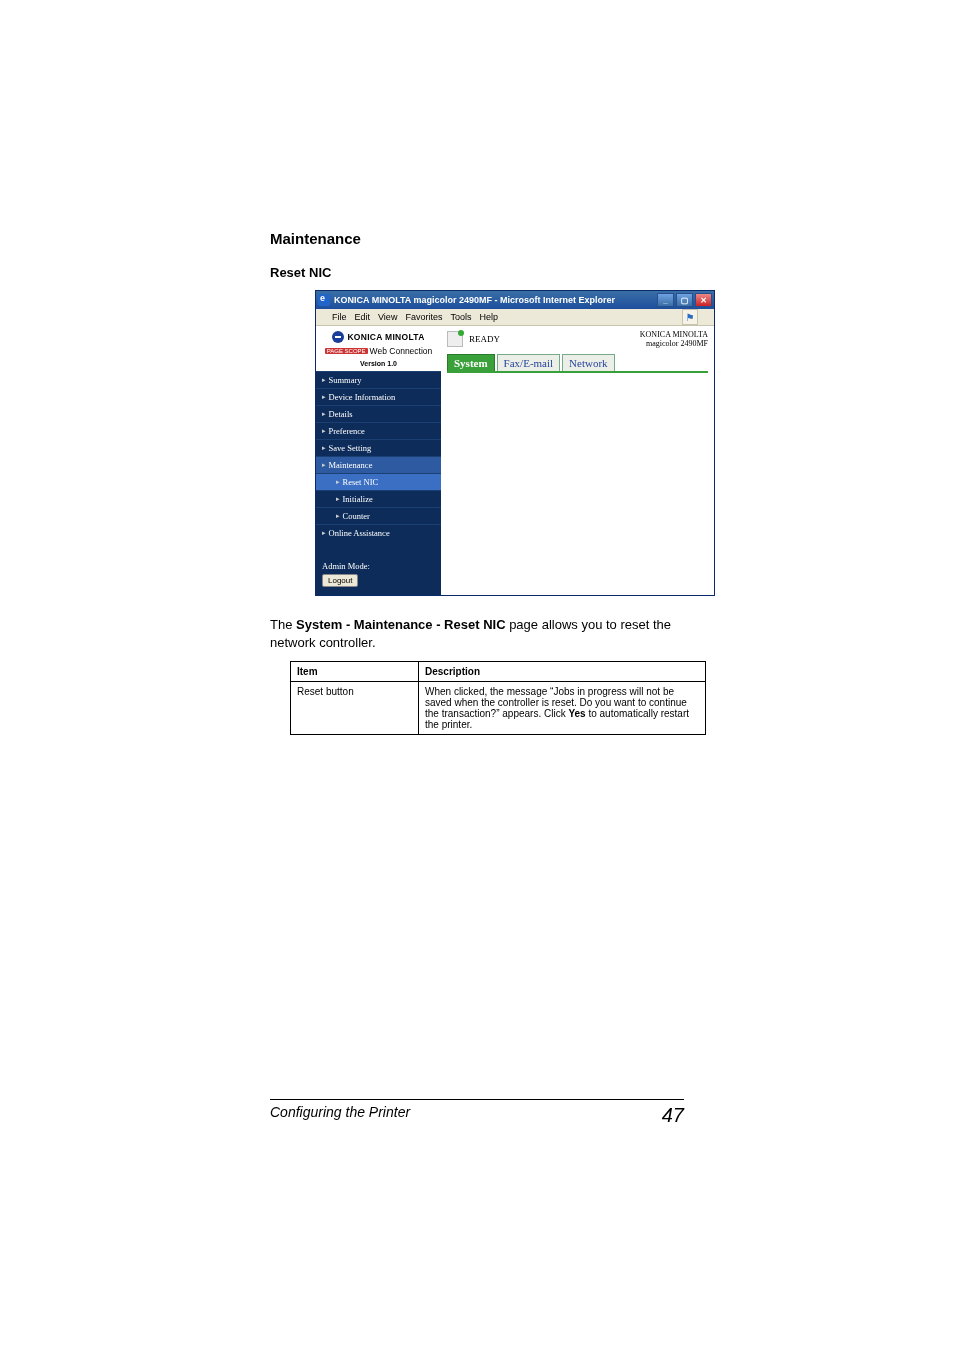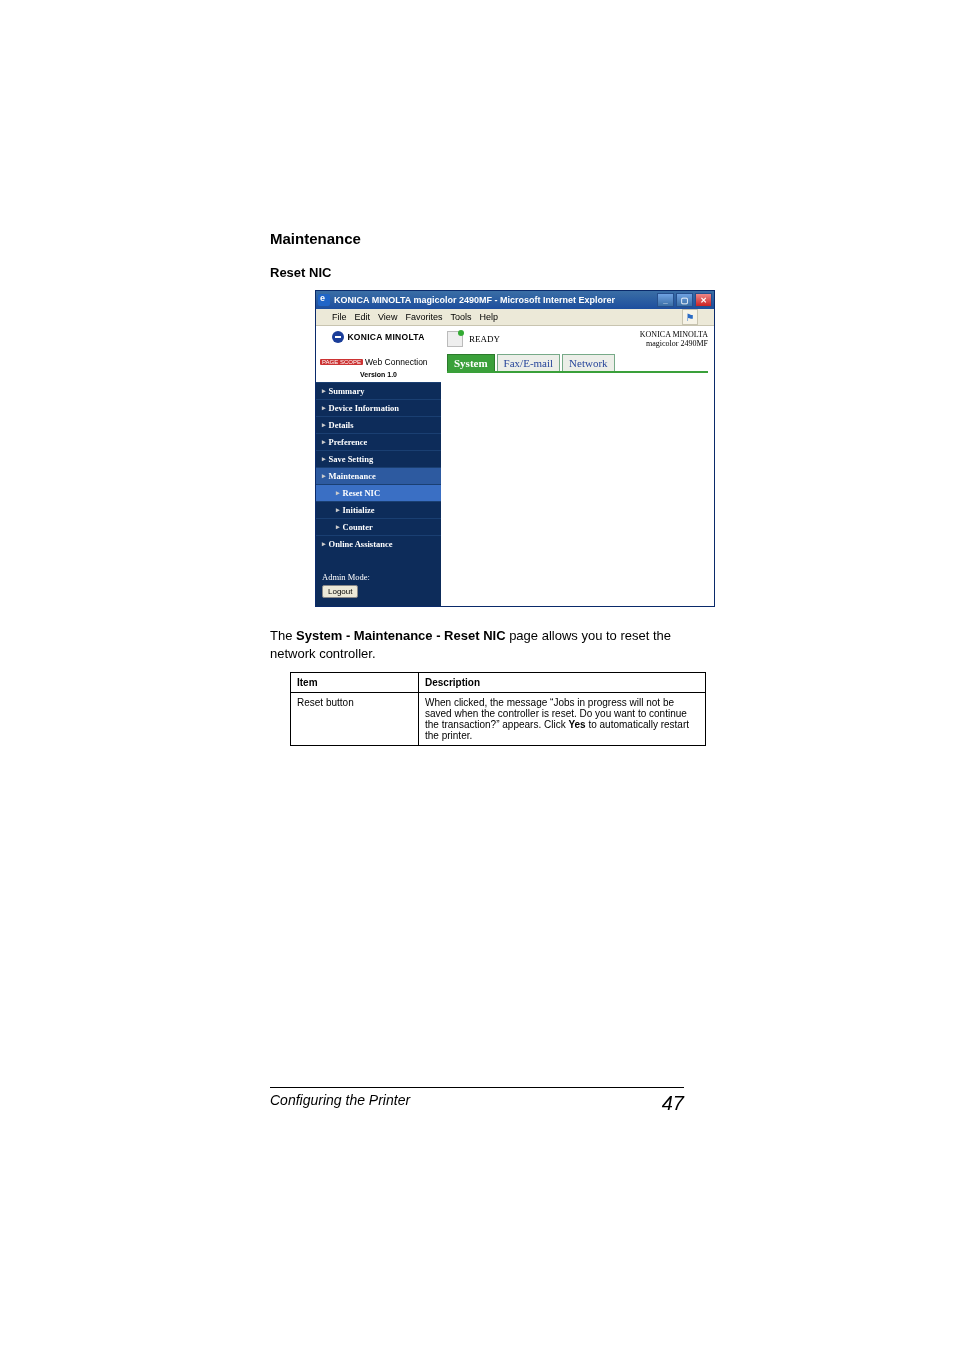--- a/index.html
+++ b/index.html
@@ -129,44 +129,43 @@
     display:inline-block;
     position:relative;
   }
   .km-dot::after{
     content:"";
     position:absolute;
     left:3px;top:5px;width:6px;height:2px;
     background:#fff;
   }
   .psw {
-    margin-top: 14px;
+    margin-top: 3px;
     font-size: 8.5px;
-    display:flex;align-items:center;justify-content:flex-start;gap:2px;
+    display:flex;align-items:center;justify-content:center;gap:2px;
   }
   .psw-badge {
     background: #c33;
     color: #fff;
     font-size: 6px;
     padding: 0 2px;
     border-radius: 1px;
   }
   .version {
     margin-top: 4px;
     font-size: 7px;
     font-weight: bold;
   }
   .nav-item {
     padding: 3px 6px;
     font-size: 8.5px;
     display: flex;
     align-items: center;
     border-top: 1px solid #1a3f72;
     font-family: "Times New Roman", serif;
-    font-weight: bold;
   }
   .nav-item.arrow::before {
     content: "▸";
     font-size: 7px;
     color: #ccc;
     margin-right: 3px;
   }
   .nav-item.child {
     padding-left: 20px;
   }
@@ -299,21 +298,21 @@
   }
   table.desc th {
     font-weight: bold;
     background: #fff;
   }
 
   .footer {
     position: absolute;
     left: 270px;
     right: 270px;
-    bottom: 91px;
+    bottom: 79px;
     border-top: 1px solid #000;
     padding-top: 4px;
     display: flex;
     justify-content: space-between;
     font-size: 14px;
     font-style: italic;
   }
   .footer .pg {
     font-style: italic;
     font-size: 20px;

